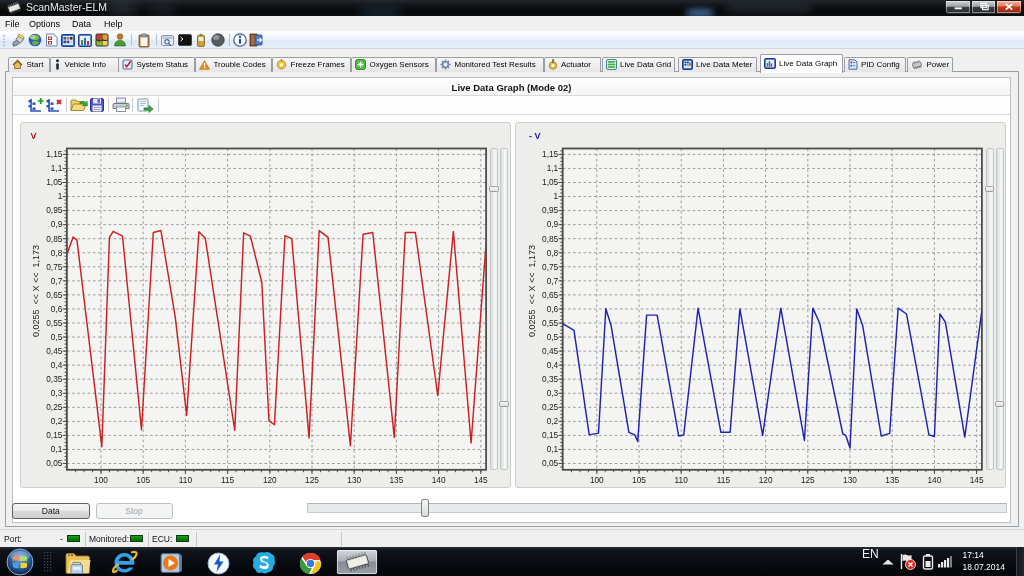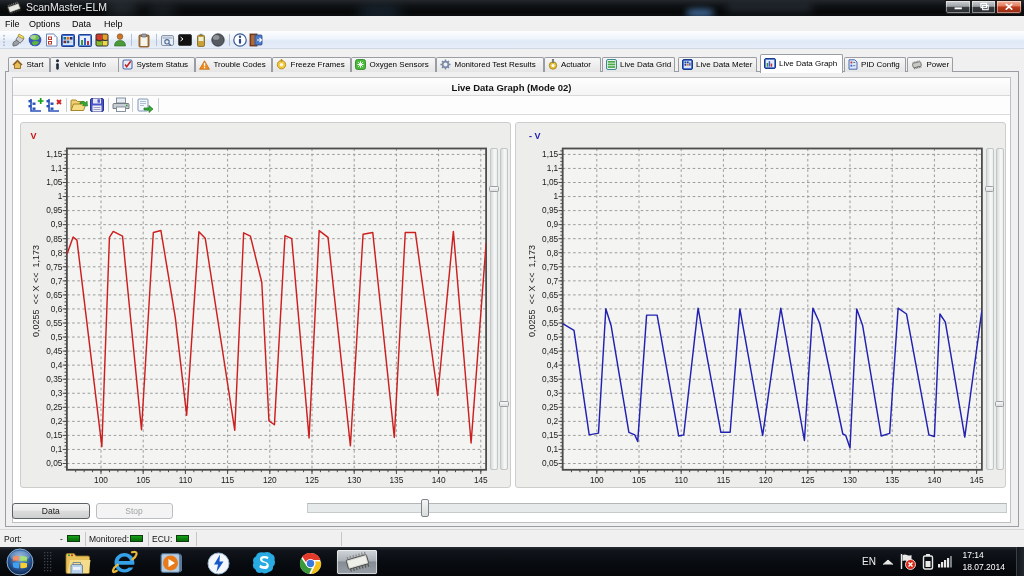--- a/index.html
+++ b/index.html
@@ -556,21 +556,21 @@
 </svg>
 <div id="appbtn"></div>
 <svg class="tbicon" style="left:343px;top:4px" width="30" height="22" viewBox="0 0 30 22">
 <g transform="rotate(-16 15 11)">
         <rect x="4" y="6" width="21" height="9.5" rx="1" fill="#d9d9d4" stroke="#4a4a4a" stroke-width=".9"></rect>
 <rect x="5.5" y="7.5" width="18" height="6.5" fill="#efefea"></rect>
 <path d="M6 15.5 v3 M9 15.5 v3 M12 15.5 v3 M15 15.5 v3 M18 15.5 v3 M21 15.5 v3 M24 15.5 v3" stroke="#555" stroke-width="1.2"></path>
 <path d="M6 3 v3 M9 3 v3 M12 3 v3 M15 3 v3 M18 3 v3 M21 3 v3 M24 3 v3" stroke="#888" stroke-width="1.2"></path>
       </g>
 </svg>
-<span class="abs" style="left:862px;top:9px;font-size:10px;color:#f0f0f0">EN</span>
+<span class="abs" style="left:862px;top:0;font-size:12px;color:#f0f0f0">EN</span>
 <svg class="tbicon" style="left:882px;top:11px" width="12" height="8">
       <path d="M1 6.5 L6 2 L11 6.5" fill="#e8e8e8" stroke="#e8e8e8"></path>
     </svg>
 <svg class="tbicon" style="left:899px;top:6px" width="17" height="17" viewBox="0 0 17 17">
 <path d="M2.5 1 V16" stroke="#e8e8e8" stroke-width="1.4"></path>
 <path d="M3.5 2 Q6 1 8 2 Q10 3 12.5 2 V8 Q10 9 8 8 Q6 7 3.5 8 Z" fill="#e8e8e8"></path>
 <circle cx="11.5" cy="11.5" r="5" fill="#d82a1a" stroke="#fff" stroke-width=".8"></circle>
 <path d="M9.5 9.5 L13.5 13.5 M13.5 9.5 L9.5 13.5" stroke="#fff" stroke-width="1.4"></path>
 </svg>
 <svg class="tbicon" style="left:922px;top:6px" width="12" height="17" viewBox="0 0 12 17">

